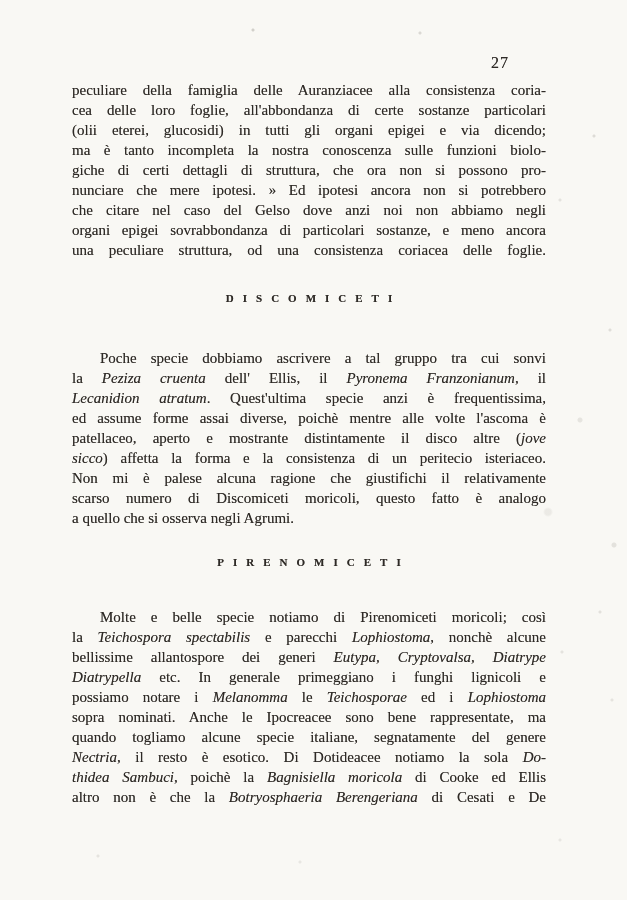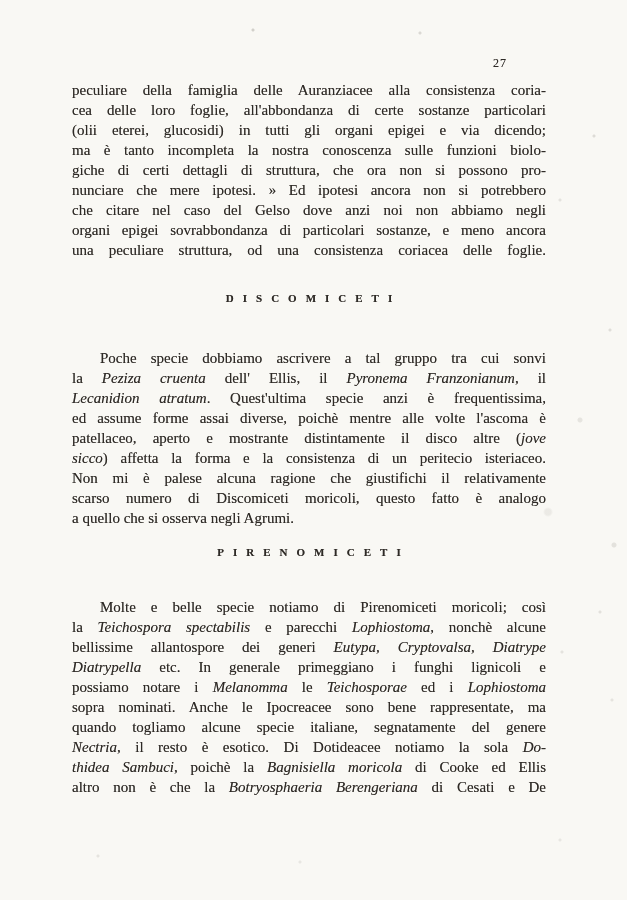--- a/index.html
+++ b/index.html
@@ -24,38 +24,38 @@
       radial-gradient(circle at 562px 652px, rgba(110,105,95,.15) 1px, transparent 2px),
       radial-gradient(circle at 612px 700px, rgba(110,105,95,.14) 1px, transparent 2px),
       radial-gradient(circle at 548px 512px, rgba(140,135,125,.12) 3px, transparent 5px),
       radial-gradient(circle at 98px 856px, rgba(110,105,95,.14) 1px, transparent 2px),
       radial-gradient(circle at 300px 862px, rgba(110,105,95,.12) 1px, transparent 2px),
       radial-gradient(circle at 560px 840px, rgba(110,105,95,.12) 1px, transparent 2px);
     color:#2e2a26;
   }
   .page-number {
     position:absolute; top:53px; left:478px; width:44px;
-    text-align:center; font-size:12px; line-height:20px;
+    text-align:center; font-size:16px; line-height:20px;
     letter-spacing:1px;
   }
   .text-block {
     position:absolute; top:80px; left:72px; width:474px;
     font-size:15px; line-height:20px;
   }
   .line { white-space:normal; }
   .line.j { text-align:justify; text-align-last:justify; text-justify:inter-word; }
   .line.indent { text-indent:28px;margin-top:15px; }
   .line i { }
   h2.heading {
     font-size:11px; font-weight:bold; line-height:20px;
     text-align:center; letter-spacing:9px; text-indent:9px;
     color:#2e2a26;
   }
   h2.h-1 { margin:28px 0 40px 0; }
-  h2.h-2 { margin:14px 0 35px 0; }
+  h2.h-2 { margin:24px 0 35px 0; }
   .para { text-shadow:0 0 .4px rgba(46,42,38,.55); }
   .page-number { text-shadow:0 0 .4px rgba(46,42,38,.55); }
   h2.heading { text-shadow:0 0 .4px rgba(46,42,38,.55); }
 </style>
 </head>
 <body>
 
 <div class="page">
   <div class="page-number">27</div>
   <div class="text-block">

